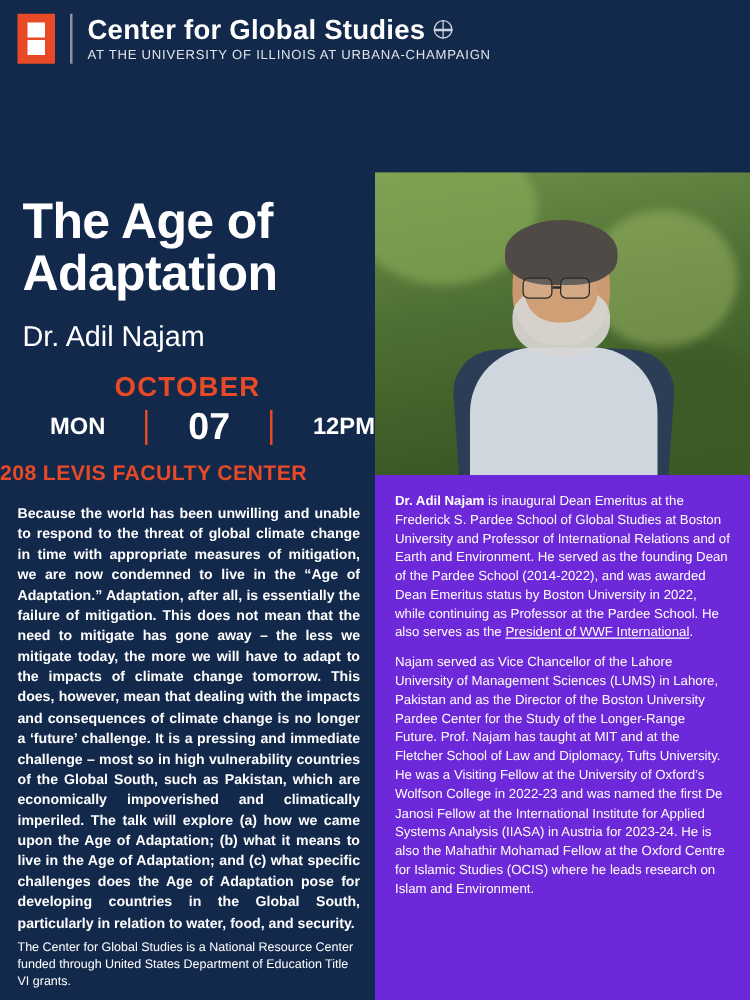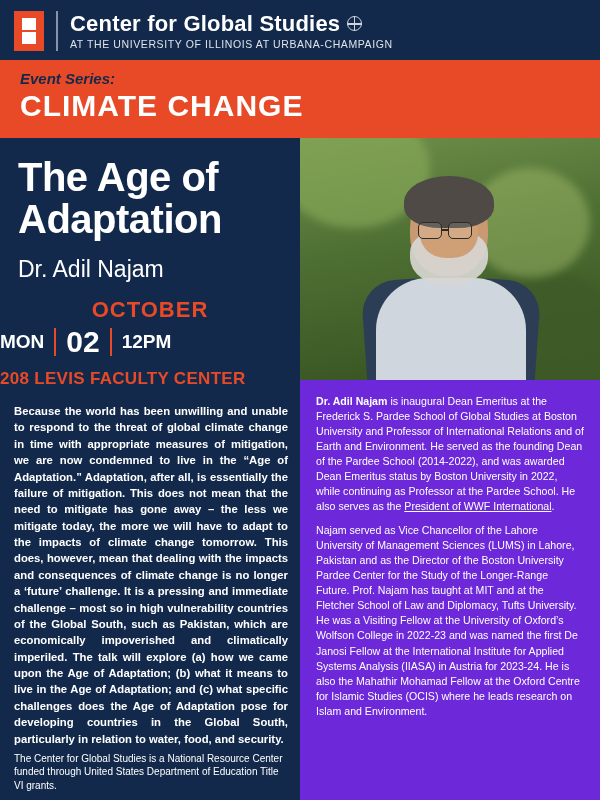--- a/index.html
+++ b/index.html
@@ -132,23 +132,24 @@
     text-align: center;
     color: #e84a27;
     font-weight: bold;
     font-size: 22px;
     letter-spacing: 1px;
     margin-top: 14px;
   }
   .date-row {
     display: flex;
     align-items: center;
-    justify-content: flex-start;
+    justify-content: space-between;
     gap: 10px;
     margin-top: 2px;
+    margin-left: 40px;
   }
   .date-row .day {
     color: #ffffff;
     font-weight: bold;
     font-size: 19px;
   }
   .date-row .num {
     color: #ffffff;
     font-weight: bold;
     font-size: 30px;
@@ -301,34 +302,30 @@
     <div class="header-divider"></div>
     <div class="header-text">
       <div class="header-title">
         <span>Center for Global Studies</span>
         <span class="globe-icon"></span>
       </div>
       <div class="header-sub">At the University of Illinois at Urbana-Champaign</div>
     </div>
   </div>
 
-  <div class="series-band">
-    <div class="series-label">Event Series:</div>
-    <div class="series-title">CLIMATE CHANGE</div>
-  </div>
 
   <div class="left-col">
     <div class="talk-title">The Age of Adaptation</div>
     <div class="speaker-name">Dr. Adil Najam</div>
 
     <div class="date-month">OCTOBER</div>
     <div class="date-row">
       <span class="day">MON</span>
       <span class="bar"></span>
-      <span class="num">02</span>
+      <span class="num">07</span>
       <span class="bar"></span>
       <span class="time">12PM</span>
     </div>
 
     <div class="venue">208 LEVIS FACULTY CENTER</div>
     <div class="abstract">Because the world has been unwilling and unable to respond to the threat of global climate change in time with appropriate measures of mitigation, we are now condemned to live in the “Age of Adaptation.” Adaptation, after all, is essentially the failure of mitigation. This does not mean that the need to mitigate has gone away – the less we mitigate today, the more we will have to adapt to the impacts of climate change tomorrow. This does, however, mean that dealing with the impacts and consequences of climate change is no longer a ‘future’ challenge. It is a pressing and immediate challenge – most so in high vulnerability countries of the Global South, such as Pakistan, which are economically impoverished and climatically imperiled. The talk will explore (a) how we came upon the Age of Adaptation; (b) what it means to live in the Age of Adaptation; and (c) what specific challenges does the Age of Adaptation pose for developing countries in the Global South, particularly in relation to water, food, and security.</div>
     <div class="footer-note">The Center for Global Studies is a National Resource Center funded through United States Department of Education Title VI grants.</div>
   </div>
 
   <div class="right-col">

